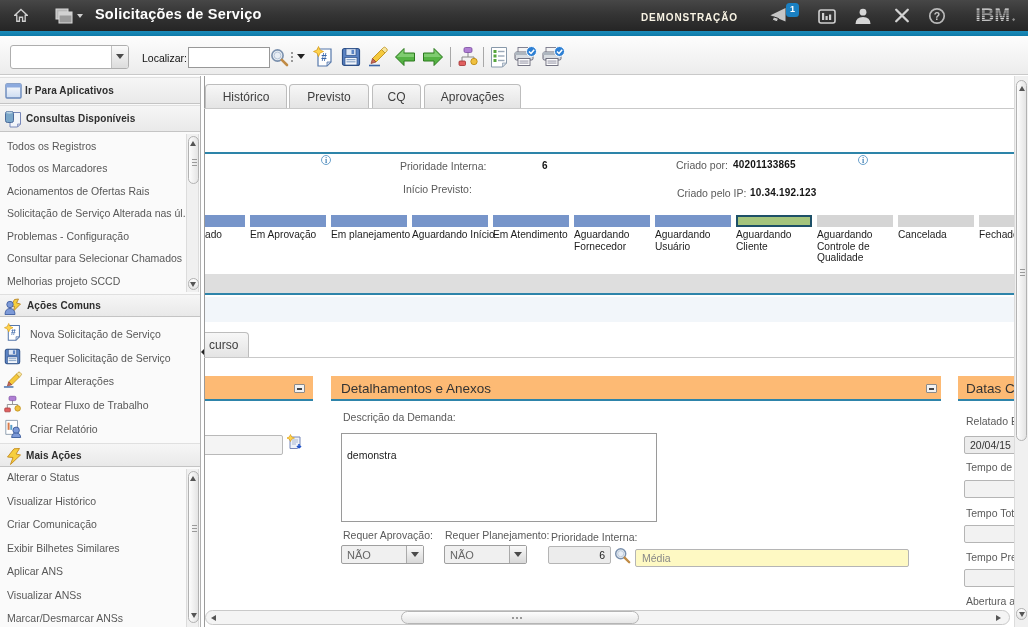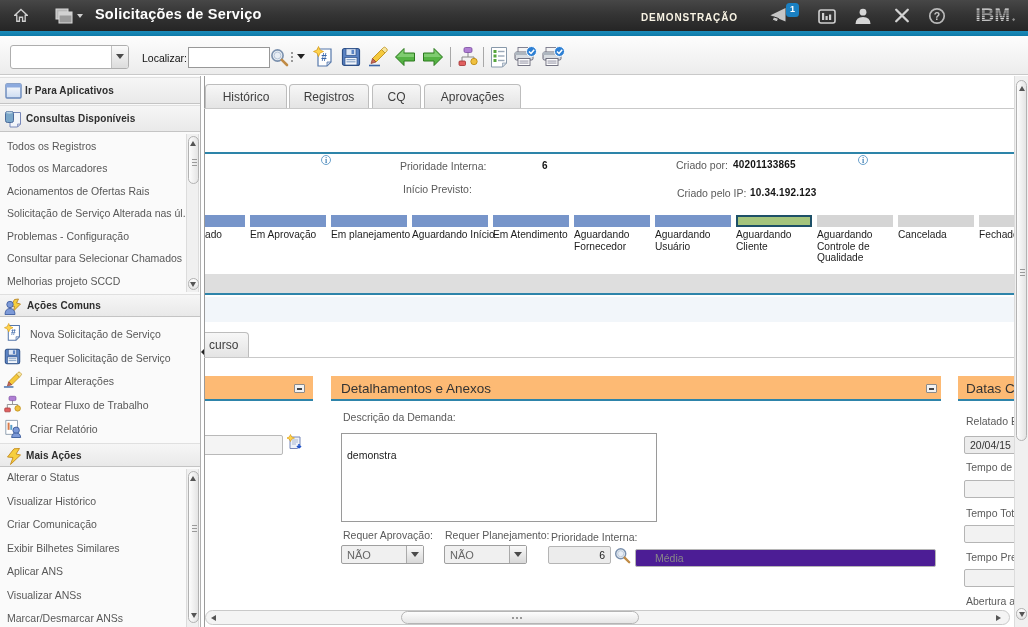--- a/index.html
+++ b/index.html
@@ -316,21 +316,21 @@
       <div class="grip" style="top:53px"></div>
         <div class="grip" style="top:56px"></div>
         <div class="grip" style="top:59px"></div>
       <div class="tri-dn" style="margin:0 auto;position:absolute;bottom:4px;left:2px"></div>
     </div>
   </div>
   <div class="abs" style="left:201px;top:347px;width:0;height:0;border-top:5px solid transparent;border-bottom:5px solid transparent;border-right:5px solid #222"></div>
   <div id="main" class="abs"></div>
 
   <div class="abs tab" style="left:205px;top:84px;width:82px;line-height:24px">Histórico</div>
-  <div class="abs tab" style="left:289px;top:84px;width:80px;line-height:24px">Registros</div>
+  <div class="abs tab" style="left:289px;top:84px;width:80px;line-height:24px">Previsto</div>
   <div class="abs tab" style="left:372px;top:84px;width:49px;line-height:24px">CQ</div>
   <div class="abs tab" style="left:424px;top:84px;width:97px;line-height:24px">Aprovações</div>
   <div class="abs" style="left:204px;top:108px;width:824px;height:1px;background:#c9c9c9"></div>
 
   <div class="abs" style="left:205px;top:152px;width:809px;height:2px;background:#2d84a9"></div>
   <div class="abs ibal" style="left:321px;top:155px">i</div>
   <div class="abs ibal" style="left:858px;top:155px">i</div>
   <div class="abs flbl" style="left:400px;top:160px">Prioridade Interna:</div>
   <div class="abs fval" style="left:542px;top:160px">6</div>
   <div class="abs flbl" style="left:403px;top:183px">Início Previsto:</div>
@@ -404,21 +404,21 @@
       <div class="ddbtn">
         <div class="darr" style="margin:6px auto 0"></div>
       </div>
     </div>
   <div class="abs ro" style="left:548px;top:546px;width:63px;height:18px;background:#ececec;text-align:right;padding:2px 5px 0 0;color:#222">6</div>
   <svg class="abs" style="left:614px;top:547px" width="17" height="17" viewBox="0 0 19 19">
     <circle cx="7.5" cy="7.5" r="5.6" fill="#e8eef5" stroke="#7a90ad" stroke-width="1.6"></circle>
     <circle cx="7.5" cy="7.5" r="3.4" fill="none" stroke="#b8c6d8" stroke-width="1"></circle>
     <path d="M11.8 11.8 L17 17" stroke="#c08b45" stroke-width="2.6" stroke-linecap="round"></path>
   </svg>
-  <div class="abs ro" style="left:635px;top:549px;width:301px;height:18px;background:#4c1d95;padding:2px 0 0 19px;color:#888">Média</div>
+  <div class="abs ro" style="left:635px;top:549px;width:274px;height:18px;background:#fef9c3;padding:2px 0 0 6px;color:#888">Média</div>
 
   <div class="abs flbl" style="left:966px;top:415px">Relatado Em</div>
   <div class="abs ro" style="left:964px;top:436px;width:64px;height:18px;background:#ececec;padding:2px 0 0 5px;color:#333">20/04/15 10:30</div>
   <div class="abs flbl" style="left:966px;top:461px">Tempo de Re</div>
   <div class="abs ro" style="left:964px;top:480px;width:64px;height:18px;background:#f2f2f2"></div>
   <div class="abs flbl" style="left:966px;top:507px">Tempo Total</div>
   <div class="abs ro" style="left:964px;top:525px;width:64px;height:18px;background:#f2f2f2"></div>
   <div class="abs flbl" style="left:966px;top:551px">Tempo Previsto</div>
   <div class="abs ro" style="left:964px;top:569px;width:64px;height:18px;background:#f2f2f2"></div>
   <div class="abs flbl" style="left:966px;top:595px">Abertura a Q</div>

